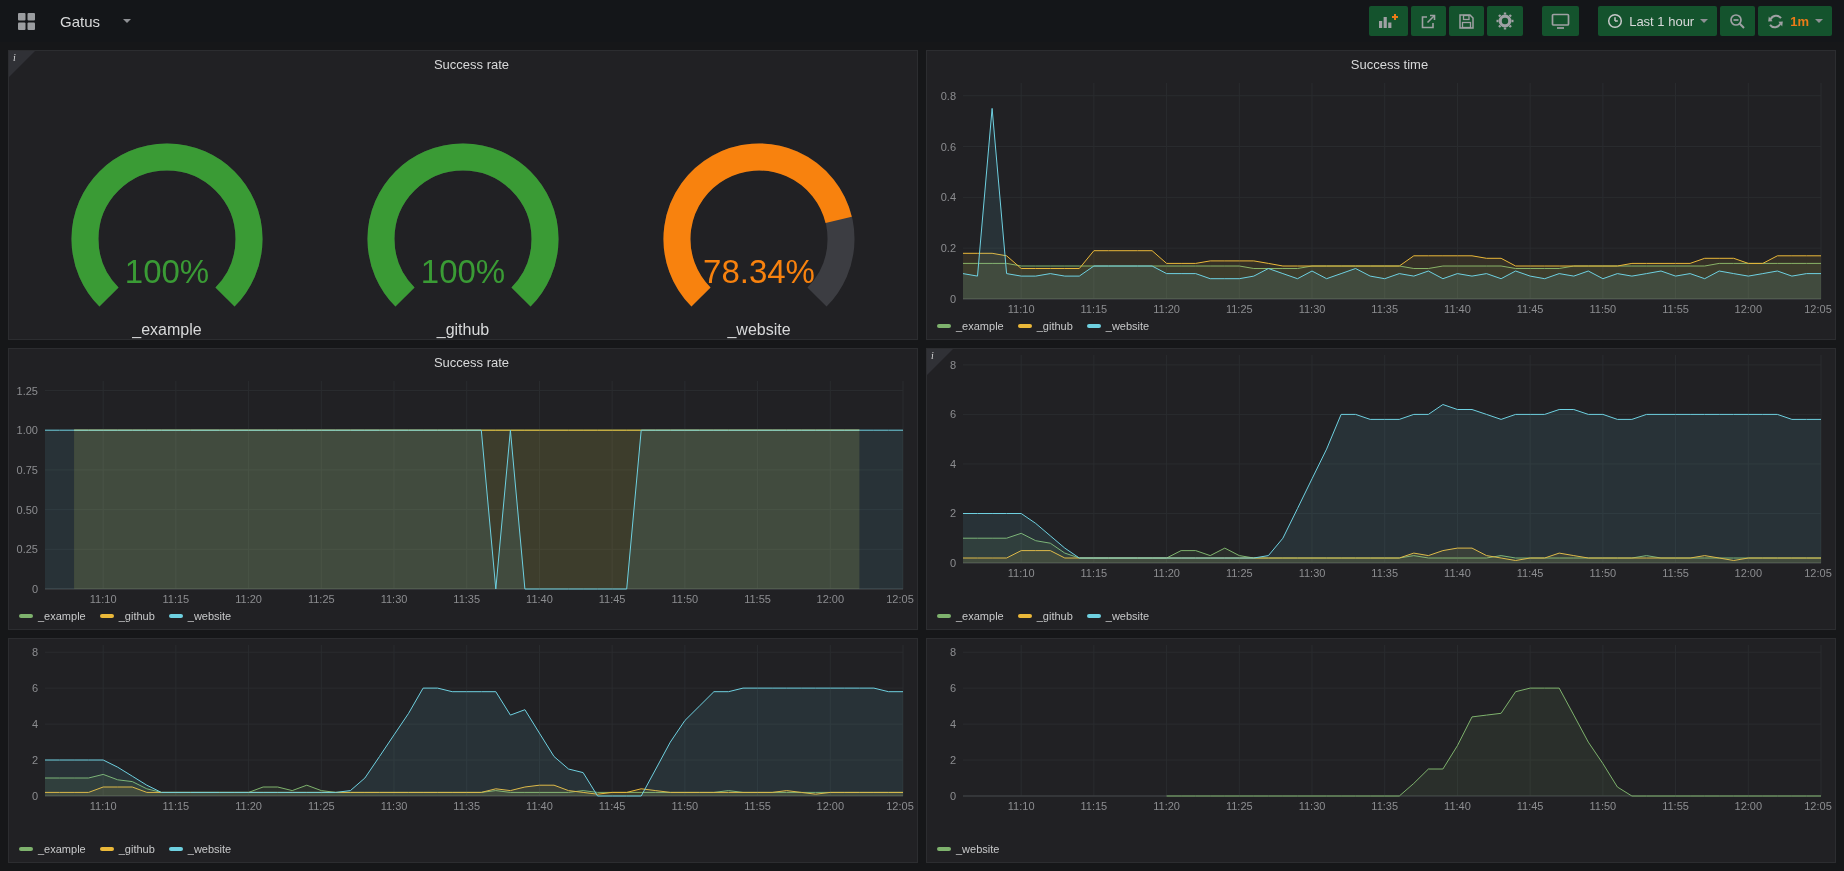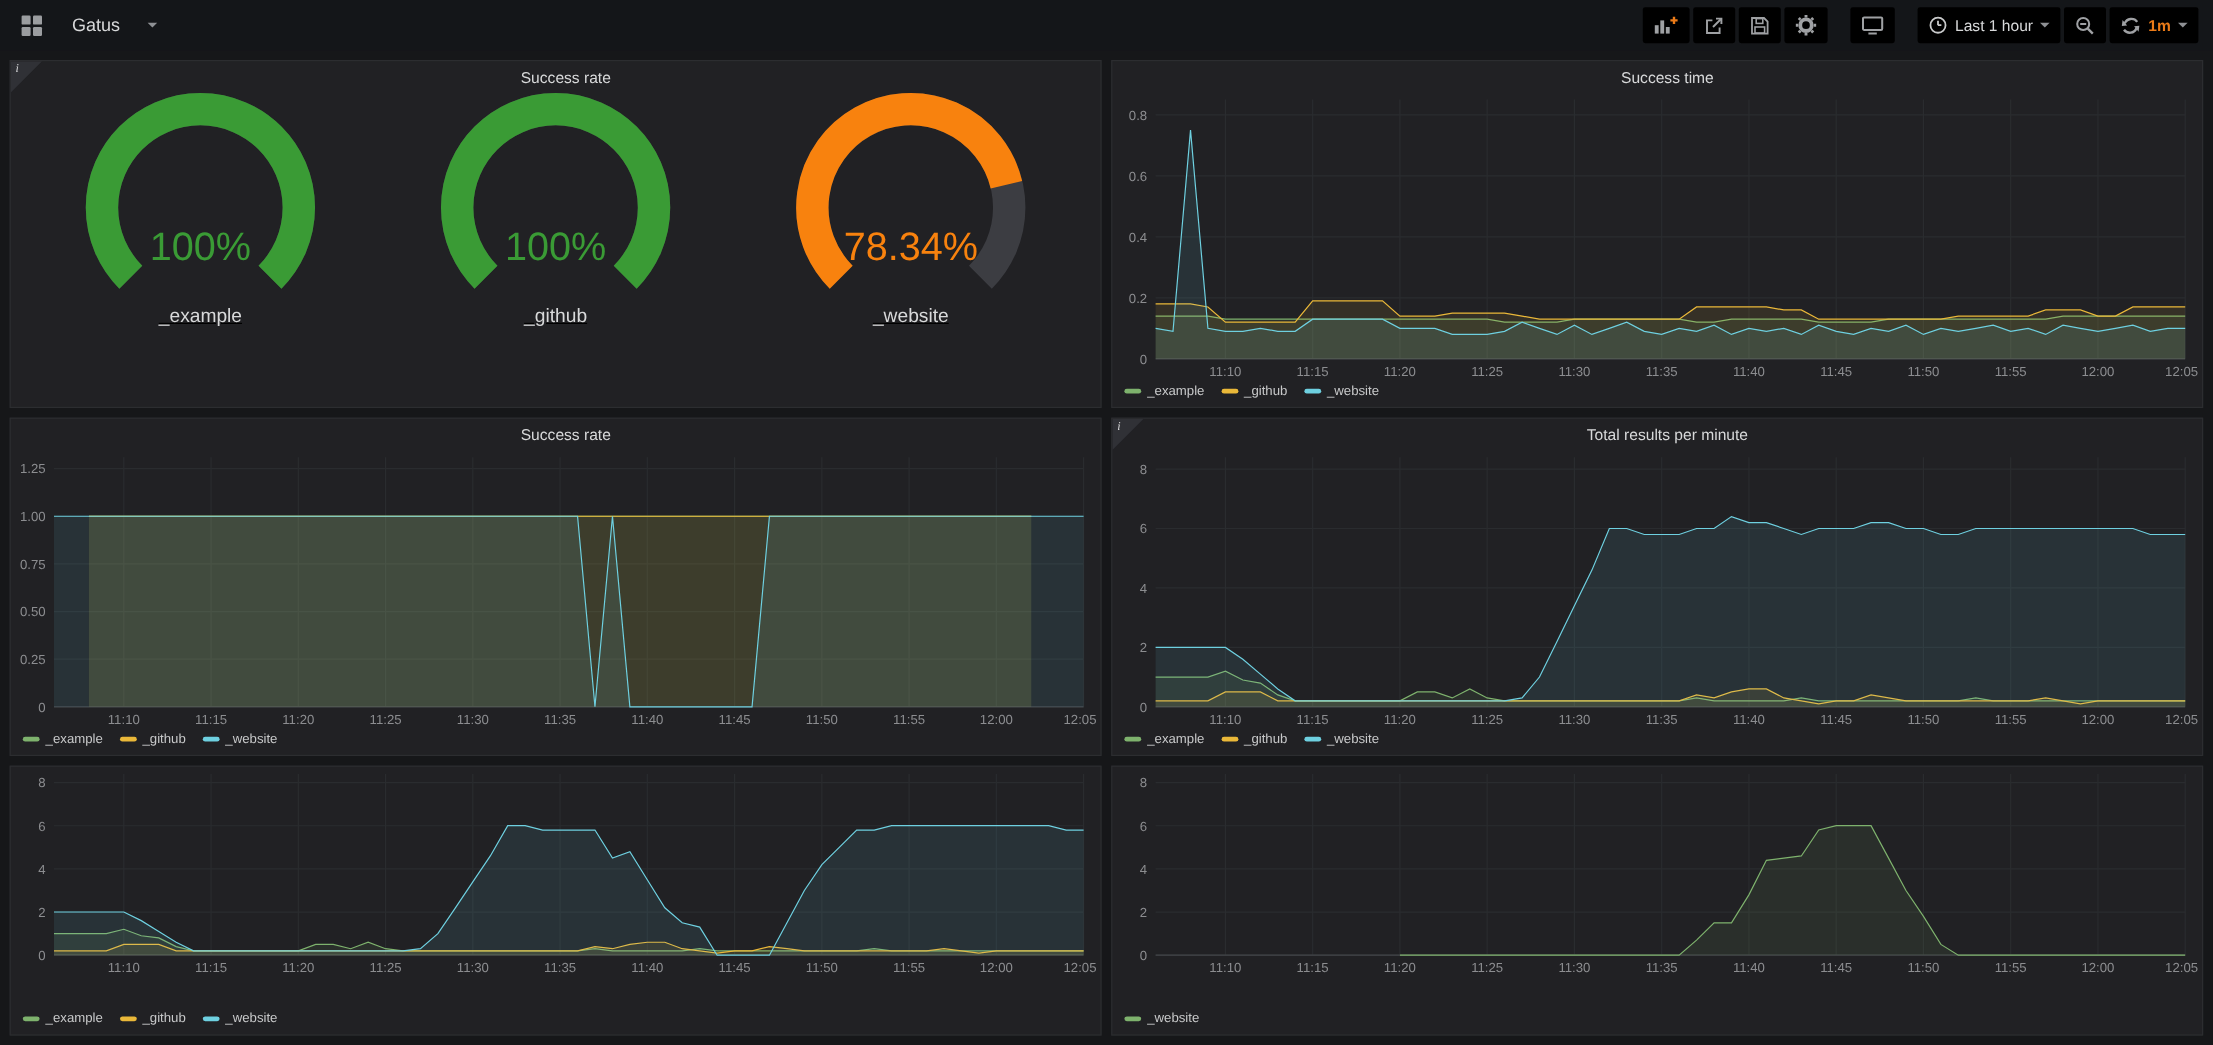--- a/index.html
+++ b/index.html
@@ -3,21 +3,21 @@
 <meta charset="utf-8">
 <style>
   * { margin:0; padding:0; box-sizing:border-box; }
   html,body { width:1844px; height:871px; overflow:hidden; background:#161719;
     font-family:"Liberation Sans","DejaVu Sans",sans-serif; }
   
   .navbar { height:42px; background:#141619; display:flex; align-items:center; padding:0 12px; }
   .nav-left { display:flex; align-items:center; gap:10px; }
   .nav-spacer { flex:1; }
   .nav-right { display:flex; align-items:center; }
-  .nav-btn { height:30px; background:#000000; border:none; border-radius:2px;
+  .nav-btn { height:30px; background:#14532d; border:none; border-radius:2px;
     display:inline-flex; align-items:center; gap:6px; padding:0 9px; color:#9fa1a4;
     margin-left:3px; cursor:pointer; font-family:inherit; font-size:13px; }
   .nav-btn.plain { background:transparent; }
   .nav-gap { width:16px; }
   .dash-title { color:#d8d9da; font-size:15px; font-weight:500; }
   .caret { width:0; height:0; border-left:4px solid transparent; border-right:4px solid transparent;
     border-top:4px solid #8e9094; display:inline-block; }
   .time-label { color:#d8d9da; }
   .orange { color:#eb7b18; font-weight:700; }
   
@@ -32,21 +32,21 @@
   .legend { flex:none; height:22px; display:flex; align-items:center; gap:14px; padding:0 0 4px 10px;
     font-size:11px; color:#c8c9ca; }
   .legend-item { display:inline-flex; align-items:center; gap:5px; cursor:pointer; }
   .swatch { width:14px; height:4px; border-radius:2px; display:inline-block; }
   
   .info-corner { position:absolute; left:0; top:0; width:0; height:0;
     border-top:26px solid #303136; border-right:26px solid transparent; z-index:2; cursor:pointer; }
   .info-corner i { position:absolute; top:-25px; left:4px; color:#d8d9da;
     font-size:10px; font-family:"Liberation Serif","DejaVu Serif",serif; }
   
-  .gauge-row { flex:1; display:flex; align-items:flex-start; justify-content:space-around; padding:0 10px;text-decoration:underline; }
+  .gauge-row { flex:1; display:flex; align-items:flex-end; justify-content:space-around; padding:0 10px; }
   .gauge-cell { display:flex; flex-direction:column; align-items:center; }
   .gauge-label { color:#d8d9da; font-size:16px; margin-top:-4px; }
   svg text { font-family:"Liberation Sans","DejaVu Sans",sans-serif; }
 </style>
 </head>
 <body>
 
 <div class="navbar">
   <div class="nav-left">
     <button class="nav-btn plain" style="padding:0 2px;">
@@ -315,21 +315,20 @@
           <span class="swatch" style="background: rgb(110, 208, 224);"></span>
           <span>_website</span>
         </span>
       </div>
   </div>
 
   <div class="panel">
     <div class="info-corner">
         <i>i</i>
       </div>
-    <div class="panel-title">Total results per minute</div>
     <div class="plot">
         <svg width="908" height="232">
           <g>
             <line x1="36" x2="894" y1="214" y2="214" stroke="#2a2c2f"></line>
             <line x1="36" x2="894" y1="164.47619047619048" y2="164.47619047619048" stroke="#2a2c2f"></line>
             <line x1="36" x2="894" y1="114.95238095238096" y2="114.95238095238096" stroke="#2a2c2f"></line>
             <line x1="36" x2="894" y1="65.42857142857142" y2="65.42857142857142" stroke="#2a2c2f"></line>
             <line x1="36" x2="894" y1="15.904761904761916" y2="15.904761904761916" stroke="#2a2c2f"></line>
             <line x1="94.16949152542372" x2="94.16949152542372" y1="6" y2="214" stroke="#2a2c2f"></line>
             <line x1="166.8813559322034" x2="166.8813559322034" y1="6" y2="214" stroke="#2a2c2f"></line>

